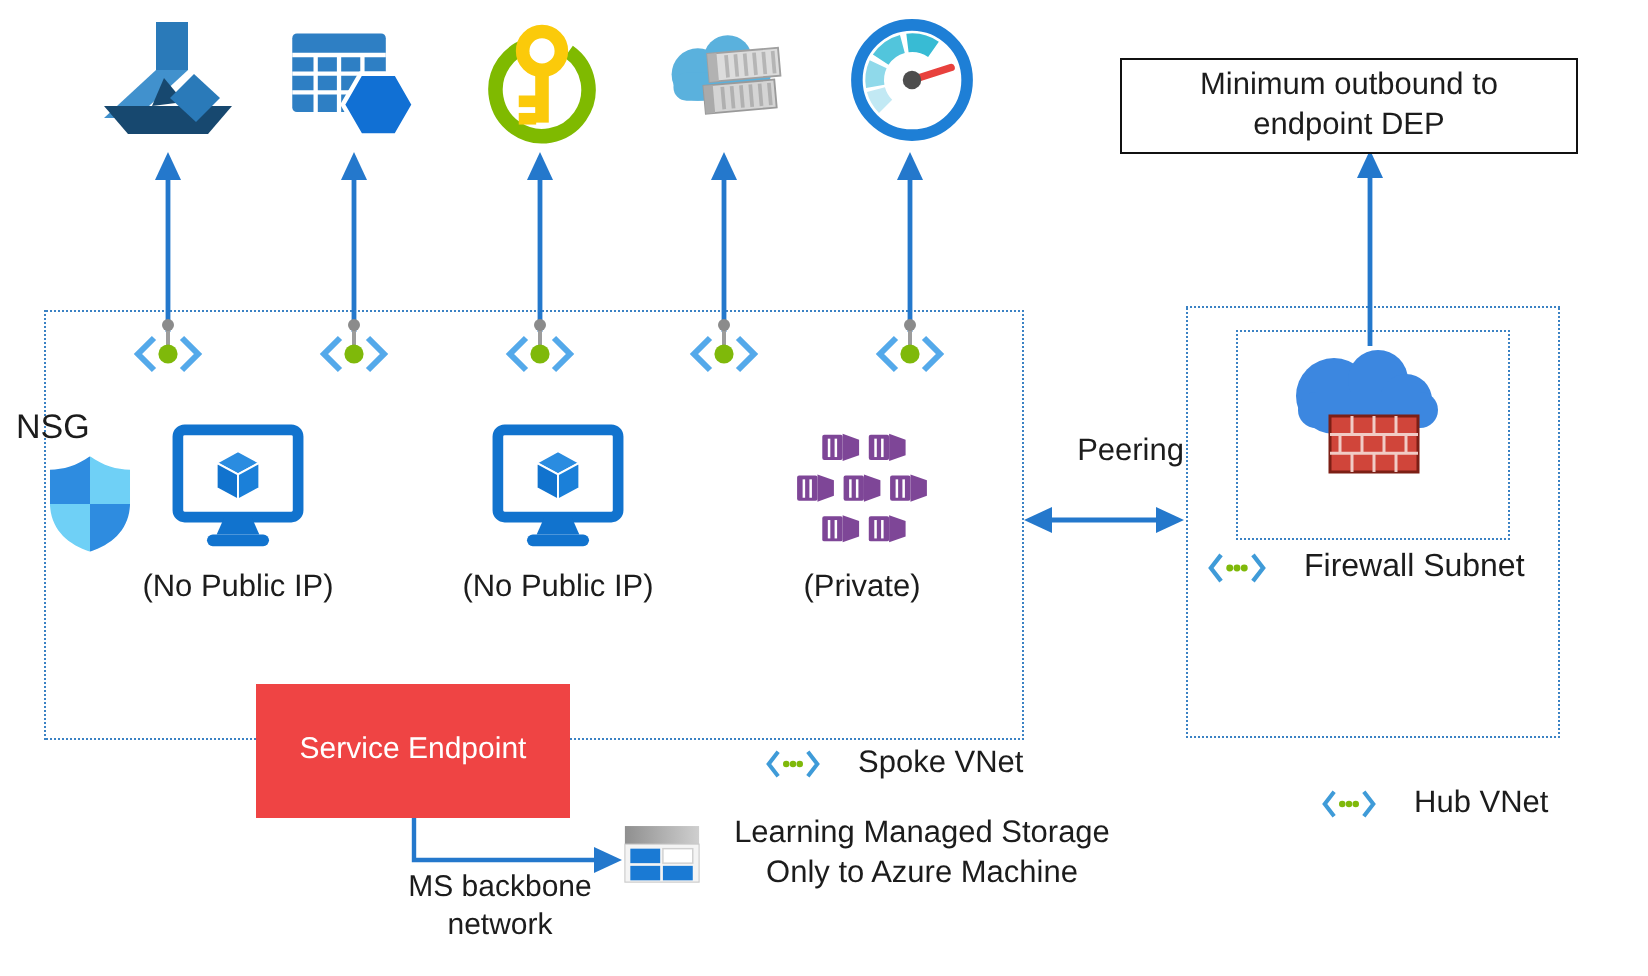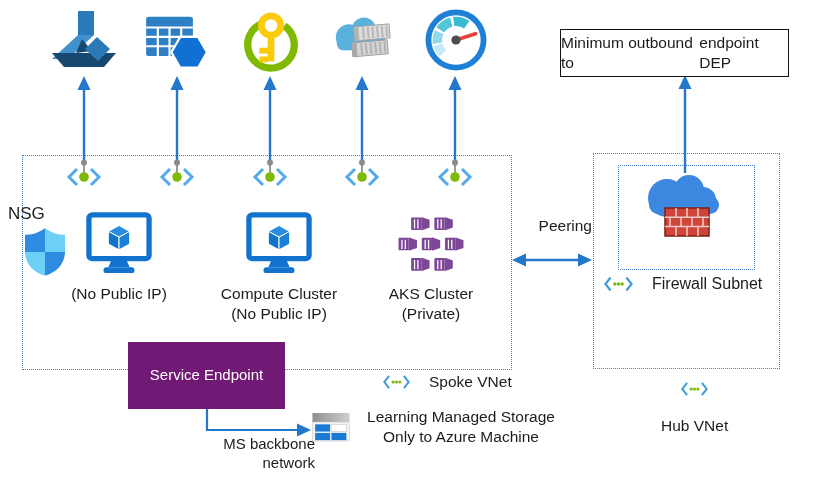--- a/index.html
+++ b/index.html
@@ -6,26 +6,26 @@
   .canvas{
     position:relative;width:824px;height:488px;background:#fff;overflow:hidden;
     font-family:"Liberation Sans",sans-serif;color:#1c1c1c;
   }
   .dashed-box{position:absolute;border:1.5px dotted #3b82c4;background:transparent;}
   .overlay{position:absolute;left:0;top:0;z-index:3;pointer-events:none;}
   .icon{position:absolute;z-index:4;}
   .label{position:absolute;z-index:5;text-align:center;line-height:19.5px;font-size:15.5px;}
   .callout{
     position:absolute;left:560px;top:29px;width:227px;height:46px;z-index:5;
-    border:1.6px solid #111;display:flex;align-items:center;
+    border:1.6px solid #111;display:flex;flex-direction:column;align-items:center;
     justify-content:center;font-size:15.5px;line-height:20px;background:#fff;
   }
   .se-box{
     position:absolute;left:128px;top:342px;width:157px;height:67px;z-index:6;
-    background:#701a75;color:#fff;display:flex;flex-direction:column;align-items:center;
+    background:#ef4444;color:#fff;display:flex;flex-direction:column;align-items:center;
     justify-content:center;font-size:15px;line-height:20.5px;
   }
   .se-box div{white-space:pre;}
   .vnet-label{position:absolute;z-index:5;display:flex;align-items:center;gap:19px;font-size:15.5px;}
   .vnet-label svg{flex:0 0 auto;}
   .nsg-text{position:absolute;left:8px;top:204px;font-size:17px;z-index:5;}
   .peering{position:absolute;left:512px;top:217px;width:80px;text-align:right;font-size:15.5px;z-index:5;}
 </style>
 </head>
 <body>
@@ -201,21 +201,20 @@
 
   <svg class="icon" style="left:246px;top:212px;" width="66" height="64" viewBox="0 0 68 66">
     <rect x="3" y="3" width="62" height="45" rx="3.5" fill="#fff" stroke="#1173ce" stroke-width="5.5"></rect>
     <polygon points="34,14 45,20 34,26 23,20" fill="#2a8ce0" stroke="#fff"></polygon>
     <polygon points="23,20 34,26 34,39 23,33" fill="#1173ce" stroke="#fff"></polygon>
     <polygon points="45,20 34,26 34,39 45,33" fill="#1b80d9" stroke="#fff"></polygon>
     <polygon points="27,48 41,48 45,57 23,57" fill="#1173ce"></polygon>
     <rect x="18" y="57" width="32" height="6" rx="3" fill="#1173ce"></rect>
   </svg>
   <div class="label" style="left:194px;top:284px;width:170px;">
-    <div>Compute Cluster</div>
     <div>(No Public IP)</div>
   </div>
 
   <svg class="icon" style="left:395px;top:214px;" width="72" height="62" viewBox="0 0 74 64">
     <defs>
         <g id="aksu">
       <polygon points="11,0 19.5,3 19.5,11 11,14" fill="#7e4697"></polygon>
       <rect x="0.5" y="0.5" width="10.5" height="13" rx="1" fill="#7e4697"></rect>
       <line x1="4" y1="2.5" x2="4" y2="12" stroke="#fff" stroke-width="1.3"></line>
       <line x1="7.5" y1="2.5" x2="7.5" y2="12" stroke="#fff" stroke-width="1.3"></line>
@@ -223,21 +222,20 @@
       </defs>
     <use href="#aksu" x="16" y="3"></use>
       <use href="#aksu" x="40" y="3"></use>
     <use href="#aksu" x="3" y="24"></use>
       <use href="#aksu" x="27" y="24"></use>
       <use href="#aksu" x="51" y="24"></use>
     <use href="#aksu" x="16" y="45"></use>
       <use href="#aksu" x="40" y="45"></use>
   </svg>
   <div class="label" style="left:346px;top:284px;width:170px;">
-    <div>AKS Cluster</div>
     <div>(Private)</div>
   </div>
 
   <div class="peering">Peering</div>
 
   <svg class="icon" style="left:637px;top:166px;" width="96" height="74" viewBox="0 0 96 74">
     <g fill="#3c87e0">
       <circle cx="30" cy="32" r="19"></circle>
         <circle cx="52" cy="24" r="15"></circle>
       <circle cx="66" cy="34" r="13"></circle>
@@ -277,21 +275,21 @@
   <div class="vnet-label" style="left:383px;top:373px;">
     <svg width="27" height="18" viewBox="0 0 40 24">
       <path d="M9,3 L2,12 L9,21 M31,3 L38,12 L31,21" fill="none" stroke="#3f9bd8" stroke-width="3"></path>
       <circle cx="15" cy="12" r="2.4" fill="#7fb90a"></circle>
         <circle cx="20" cy="12" r="2.4" fill="#7fb90a"></circle>
         <circle cx="25" cy="12" r="2.4" fill="#7fb90a"></circle>
     </svg>
     <span>Spoke VNet</span>
   </div>
 
-  <div class="vnet-label" style="left:661px;top:380px;flex-direction:column;">
+  <div class="vnet-label" style="left:661px;top:393px;">
     <svg width="27" height="18" viewBox="0 0 40 24">
       <path d="M9,3 L2,12 L9,21 M31,3 L38,12 L31,21" fill="none" stroke="#3f9bd8" stroke-width="3"></path>
       <circle cx="15" cy="12" r="2.4" fill="#7fb90a"></circle>
         <circle cx="20" cy="12" r="2.4" fill="#7fb90a"></circle>
         <circle cx="25" cy="12" r="2.4" fill="#7fb90a"></circle>
     </svg>
     <span>Hub VNet</span>
   </div>
 
   <svg class="icon" style="left:312px;top:410px;" width="38" height="35" viewBox="0 0 42 38">
@@ -302,21 +300,21 @@
     </linearGradient>
       </defs>
     <rect x="0.5" y="3" width="41" height="10" fill="url(#stg)"></rect>
     <rect x="0.5" y="13" width="41" height="21" fill="#f4f4f4" stroke="#c9c9c9" stroke-width="0.6"></rect>
     <rect x="3.5" y="15.5" width="16.5" height="8" fill="#1a7ad4"></rect>
     <rect x="21.5" y="15.5" width="16.5" height="8" fill="#fff" stroke="#d0d0d0" stroke-width="0.8"></rect>
     <rect x="3.5" y="25" width="16.5" height="8" fill="#1a7ad4"></rect>
     <rect x="21.5" y="25" width="16.5" height="8" fill="#1a7ad4"></rect>
   </svg>
 
-  <div class="label" style="left:185px;top:434px;width:130px;font-size:15px;line-height:19px;text-align:right;">
+  <div class="label" style="left:185px;top:434px;width:130px;font-size:15px;line-height:19px;">
     <div>MS backbone</div>
     <div>network</div>
   </div>
 
   <div class="label" style="left:355px;top:407px;width:212px;line-height:19.5px;">
     <div>Learning Managed Storage</div>
     <div>Only to Azure Machine</div>
   </div>
 
 </div>

